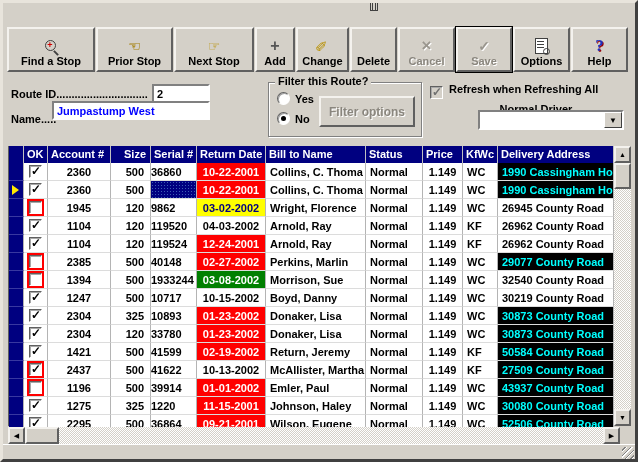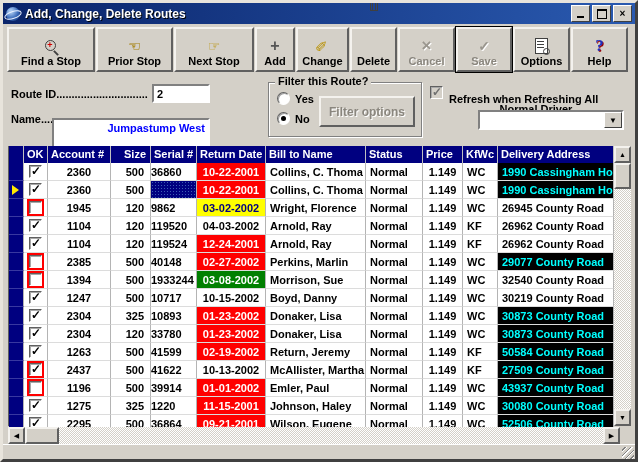--- a/index.html
+++ b/index.html
@@ -112,33 +112,20 @@
   .hspacer{flex:1;}
   .bottomstrip{position:absolute;top:441px;left:0;right:0;height:15px;background:#d4d0c8;border-top:1px solid #fff;}
   .grip{position:absolute;right:1px;bottom:1px;width:12px;height:12px;
     background:repeating-linear-gradient(135deg,transparent 0 2px,#808080 2px 3px,#fff 3px 4px);}
 </style>
 </head>
 <body>
 
 <div id="window">
 
-  <div class="titlebar">
-    <span class="appicon"></span>
-    <span class="tbtitle">Add, Change, Delete Routes</span>
-    <span class="winbtn">
-        <span class="glyph-min"></span>
-      </span>
-    <span class="winbtn">
-        <span class="glyph-max"></span>
-      </span>
-    <span class="winbtn">
-        <span>×</span>
-      </span>
-  </div>
 
   <div class="toolbar">
       <div class="tbtn" style="width: 88px;">
         <span class="ticon">
           <span class="icon-mag"></span>
         </span>
         <span class="tlabel">Find a Stop</span>
       </div>
       <div class="tbtn" style="width: 77px;">
         <span class="ticon">
@@ -193,37 +180,37 @@
           <span class="icon-help"></span>
         </span>
         <span class="tlabel">Help</span>
       </div>
     </div>
 
   <div class="formpanel">
     <div class="flabel" style="left:8px;top:11px;">Route ID..............................</div>
     <div class="tfield" style="left:149px;top:7px;width:58px;height:19px;">2</div>
     <div class="flabel" style="left:8px;top:36px;">Name.....</div>
-    <div class="tfield" style="left:49px;top:41px;width:158px;height:32px;color:#0000ff;text-align:right;">Jumpastump West</div>
+    <div class="tfield" style="left:49px;top:24px;width:158px;height:19px;color:#0000ff;">Jumpastump West</div>
 
     <div class="groupbox">
       <div class="gtitle">Filter this Route?</div>
       <div class="radio" style="left:8px;top:9px;">
         <span class="rdot"></span>
         <span>Yes</span>
       </div>
       <div class="radio sel" style="left:8px;top:29px;">
         <span class="rdot"></span>
         <span>No</span>
       </div>
       <div class="btn-filter">Filter options</div>
     </div>
 
     <div class="cb checked grayed" style="position:absolute;left:427px;top:9px;"></div>
-    <div class="flabel" style="left:446px;top:16px;">Refresh when Refreshing All</div>
+    <div class="flabel" style="left:446px;top:6px;">Refresh when Refreshing All</div>
     <div class="flabel" style="left:445px;top:26px;width:176px;text-align:center;">Normal Driver</div>
     <div class="combo">
       <span class="cval"></span>
       <span class="cbtn">
           <span>▼</span>
         </span>
     </div>
   </div>
 
   <div class="gridwrap">
@@ -414,21 +401,21 @@
             <div class="c kfwc w-kfwc">WC</div>
             <div class="c addr w-addr a-hl">30873 County Road</div>
           </div>
           <div class="grow">
             <div class="c ind w-ind"></div>
             <div class="c ok w-ok">
               <span class="okw">
                 <span class="cb checked"></span>
               </span>
             </div>
-            <div class="c acct w-acct">1263</div>
+            <div class="c acct w-acct">1421</div>
             <div class="c size w-size">500</div>
             <div class="c serial w-serial">41599</div>
             <div class="c date w-date d-red">02-19-2002</div>
             <div class="c name w-name">Return, Jeremy</div>
             <div class="c status w-status">Normal</div>
             <div class="c price w-price">1.149</div>
             <div class="c kfwc w-kfwc">KF</div>
             <div class="c addr w-addr a-hl">50584 County Road</div>
           </div>
           <div class="grow">

